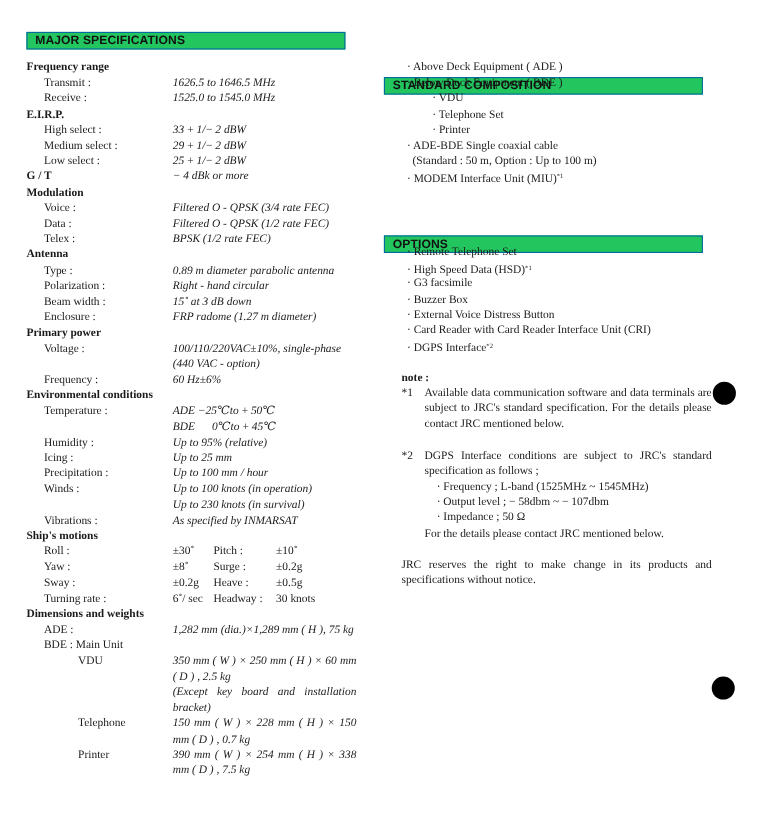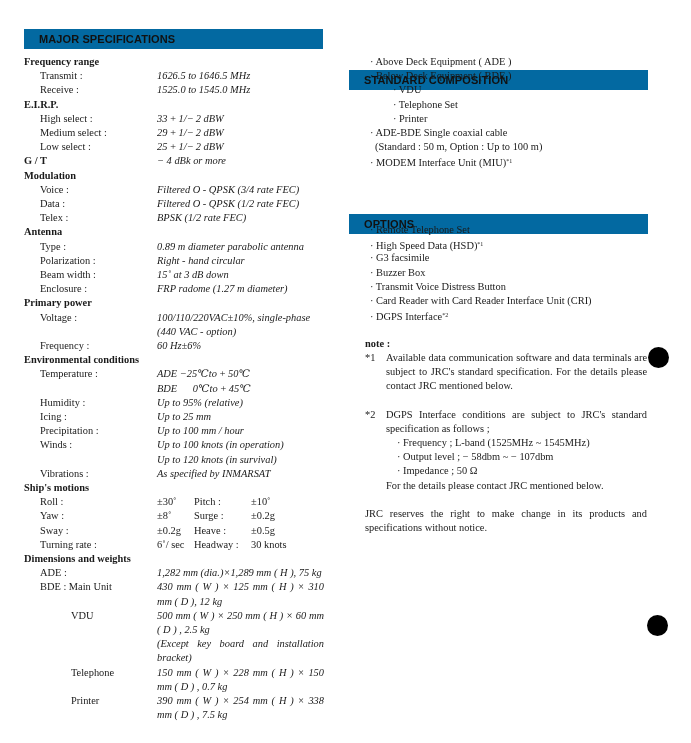--- a/index.html
+++ b/index.html
@@ -3,25 +3,25 @@
 <meta charset="utf-8">
 <style>
   html, body { margin: 0; padding: 0; background: #ffffff; }
   body {
     width: 691px; height: 743px; position: relative; overflow: hidden;
     font-family: "Liberation Serif", "DejaVu Serif", serif;
     color: #1a1a1a;
   }
   .hbox {
     position: absolute; height: 14px;
-    border: 3px solid #0369a1;
-    background: #0369a1;
+    border: 1px solid #0369a1;
+    background: #22c55e;
     font-family: "Liberation Sans", "DejaVu Sans", sans-serif;
     font-weight: bold; font-size: 11px; line-height: 14px;
-    padding-left: 12px; color: #111;
+    padding-left: 7px; color: #111;
     letter-spacing: 0.1px;
   }
   #left { position: absolute; left: 24px; top: 55px; width: 300px; font-size: 10.4px; }
   .sec { font-weight: bold; height: 14.2px; line-height: 14.2px; white-space: nowrap; }
   .row { display: flex; min-height: 14.2px; line-height: 14.2px; gap: 16px; }
   .lab { width: 101px; padding-left: 16px; flex: none; white-space: nowrap; }
   .lab.sub { padding-left: 47px; width: 70px; }
   .val { flex: 1; white-space: normal; font-style: italic; }
   .val .line { display: block; white-space: nowrap; }
   .val.wrap { text-align: justify; line-height: 14.2px; width: 172px; }
@@ -145,21 +145,21 @@
       <span class="val">Up to 25 mm</span>
     </div>
   <div class="row">
       <span class="lab">Precipitation :</span>
       <span class="val">Up to 100 mm / hour</span>
     </div>
   <div class="row">
       <span class="lab">Winds :</span>
       <span class="val">
         <span class="line">Up to 100 knots (in operation)</span>
-        <span class="line">Up to 120 knots (in survival)</span>
+        <span class="line">Up to 230 knots (in survival)</span>
       </span>
     </div>
   <div class="row">
       <span class="lab">Vibrations :</span>
       <span class="val">As specified by INMARSAT</span>
     </div>
 
   <div class="sec">Ship's motions</div>
   <div class="row">
       <span class="lab">Roll :</span>
@@ -194,25 +194,24 @@
       </span>
     </div>
 
   <div class="sec">Dimensions and weights</div>
   <div class="row">
       <span class="lab">ADE :</span>
       <span class="val wrap">1,282 mm (dia.)×1,289 mm ( H ), 75 kg</span>
     </div>
   <div class="row">
       <span class="lab">BDE : Main Unit</span>
-      <span class="val wrap">430 mm ( W ) × 125 mm ( H ) × 310 mm ( D ), 12 kg</span>
     </div>
   <div class="row">
       <span class="lab sub">VDU</span>
-      <span class="val wrap"><span>500 mm ( W ) × 250 mm ( H ) × 60 mm ( D ) , 2.5 kg</span><br><span>(Except key board and installation bracket)</span></span>
+      <span class="val wrap"><span>350 mm ( W ) × 250 mm ( H ) × 60 mm ( D ) , 2.5 kg</span><br><span>(Except key board and installation bracket)</span></span>
     </div>
   <div class="row">
       <span class="lab sub">Telephone</span>
       <span class="val wrap">150 mm ( W ) × 228 mm ( H ) × 150 mm ( D ) , 0.7 kg</span>
     </div>
   <div class="row">
       <span class="lab sub">Printer</span>
       <span class="val wrap">390 mm ( W ) × 254 mm ( H ) × 338 mm ( D ) , 7.5 kg</span>
     </div>
 </div>
@@ -227,21 +226,21 @@
     <div class="bi l1">· ADE-BDE Single coaxial cable</div>
     <div class="bi l1c">(Standard : 50 m, Option : Up to 100 m)</div>
     <div class="bi l1"><span>·  MODEM Interface Unit (MIU)</span><sup>*1</sup></div>
   </div>
 
   <div class="blist" style="top:223px;">
     <div class="bi l1">·  Remote Telephone Set</div>
     <div class="bi l1"><span>·  High Speed Data (HSD)</span><sup>*1</sup></div>
     <div class="bi l1">·  G3 facsimile</div>
     <div class="bi l1">·  Buzzer Box</div>
-    <div class="bi l1">·  Transmit Voice Distress Button</div>
+    <div class="bi l1">·  External Voice Distress Button</div>
     <div class="bi l1">·  Card Reader with Card Reader Interface Unit (CRI)</div>
     <div class="bi l1"><span>·  DGPS Interface</span><sup>*2</sup></div>
   </div>
 
   <div class="note" style="top:337px;">
     <div class="hd">note :</div>
     <div class="nrow">
       <span class="mk">*1</span>
       <span class="tx">Available data communication software and data terminals are subject to JRC's standard specification. For the details please contact JRC mentioned below.</span>
     </div>

